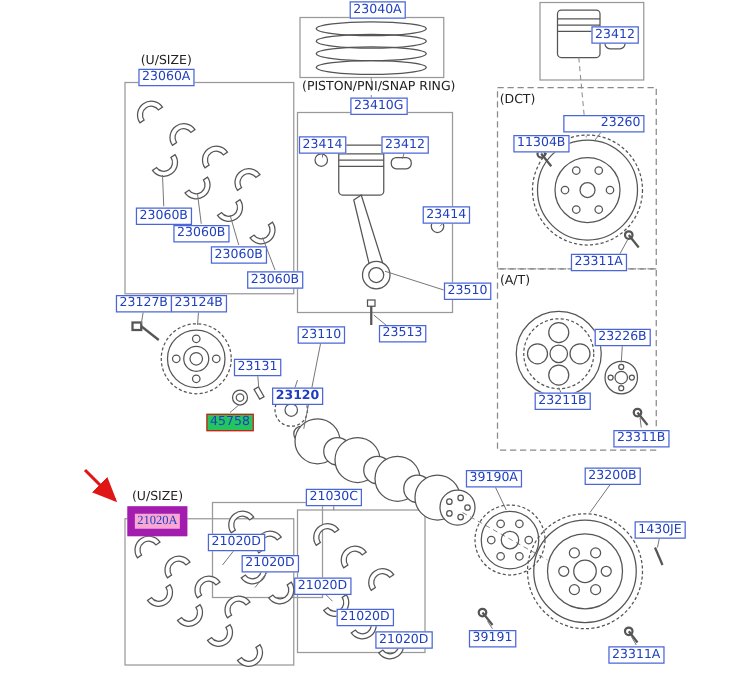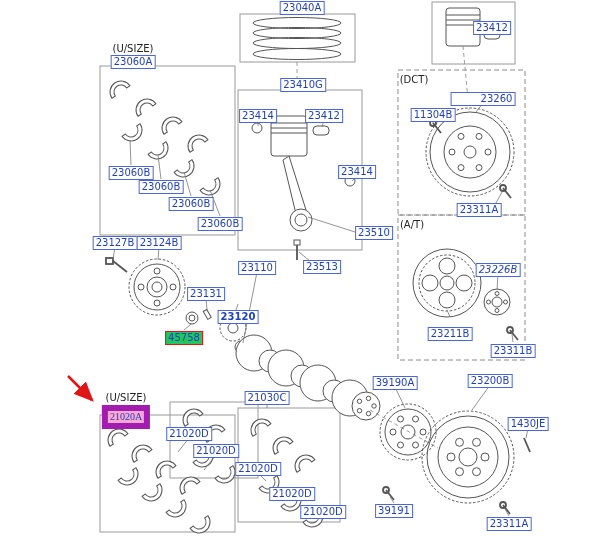--- a/index.html
+++ b/index.html
@@ -283,22 +283,22 @@
       <div class="lbl blue" style="left: 258px; top: 109px;">23414</div>
       <div class="lbl blue" style="left: 324px; top: 109px;">23412</div>
       <div class="lbl blue" style="left: 357px; top: 165px;">23414</div>
       <div class="lbl blue" style="left: 374px; top: 226px;">23510</div>
       <div class="lbl blue" style="left: 322px; top: 260px;">23513</div>
       <div class="lbl blue" style="left: 257px; top: 261px;">23110</div>
       <div class="lbl blue" style="left: 492px; top: 21px;">23412</div>
       <div class="lbl blue" style="left: 433px; top: 108px;">11304B</div>
       <div class="lbl blue" style="left: 483px; top: 92px; padding-left: 29px;">23260</div>
       <div class="lbl blue" style="left: 479px; top: 203px;">23311A</div>
-      <div class="lbl blue" style="left: 498px; top: 263px; font-style: italic;">23226B</div>
-      <div class="lbl blue" style="left: 450px; top: 327px;">23211B</div>
+      <div class="lbl blue" style="left: 498px; top: 263px;">23226B</div>
+      <div class="lbl blue" style="left: 450px; top: 314px;">23211B</div>
       <div class="lbl blue" style="left: 513px; top: 344px; text-align: right;">23311B</div>
       <div class="lbl blue" style="left: 133px; top: 55px;">23060A</div>
       <div class="lbl blue" style="left: 131px; top: 166px;">23060B</div>
       <div class="lbl blue" style="left: 161px; top: 180px;">23060B</div>
       <div class="lbl blue" style="left: 191px; top: 197px;">23060B</div>
       <div class="lbl blue" style="left: 220px; top: 217px;">23060B</div>
       <div class="lbl blue" style="left: 115px; top: 236px;">23127B</div>
       <div class="lbl blue" style="left: 159px; top: 236px;">23124B</div>
       <div class="lbl blue" style="left: 206px; top: 287px;">23131</div>
       <div class="lbl blue" style="left: 238px; top: 310px; font-weight: bold;">23120</div>
@@ -309,17 +309,18 @@
       <div class="lbl blue" style="left: 216px; top: 444px;">21020D</div>
       <div class="lbl blue" style="left: 258px; top: 462px;">21020D</div>
       <div class="lbl blue" style="left: 292px; top: 487px;">21020D</div>
       <div class="lbl blue" style="left: 323px; top: 505px;">21020D</div>
       <div class="lbl blue" style="left: 395px; top: 376px;">39190A</div>
       <div class="lbl blue" style="left: 490px; top: 374px;">23200B</div>
       <div class="lbl blue" style="left: 528px; top: 417px;">1430JE</div>
       <div class="lbl blue" style="left: 394px; top: 504px;">39191</div>
       <div class="lbl blue" style="left: 509px; top: 517px;">23311A</div>
       <div class="lbl plain" style="left: 133px; top: 43px;">(U/SIZE)</div>
+      <div class="lbl plain" style="left: 303px; top: 64px;">(PISTON/PNI/SNAP RING)</div>
       <div class="lbl plain" style="left: 414px; top: 74px;">(DCT)</div>
       <div class="lbl plain" style="left: 412px; top: 219px;">(A/T)</div>
       <div class="lbl plain" style="left: 126px; top: 392px;">(U/SIZE)</div>
     </div>
 </div>
 
 </body></html>

